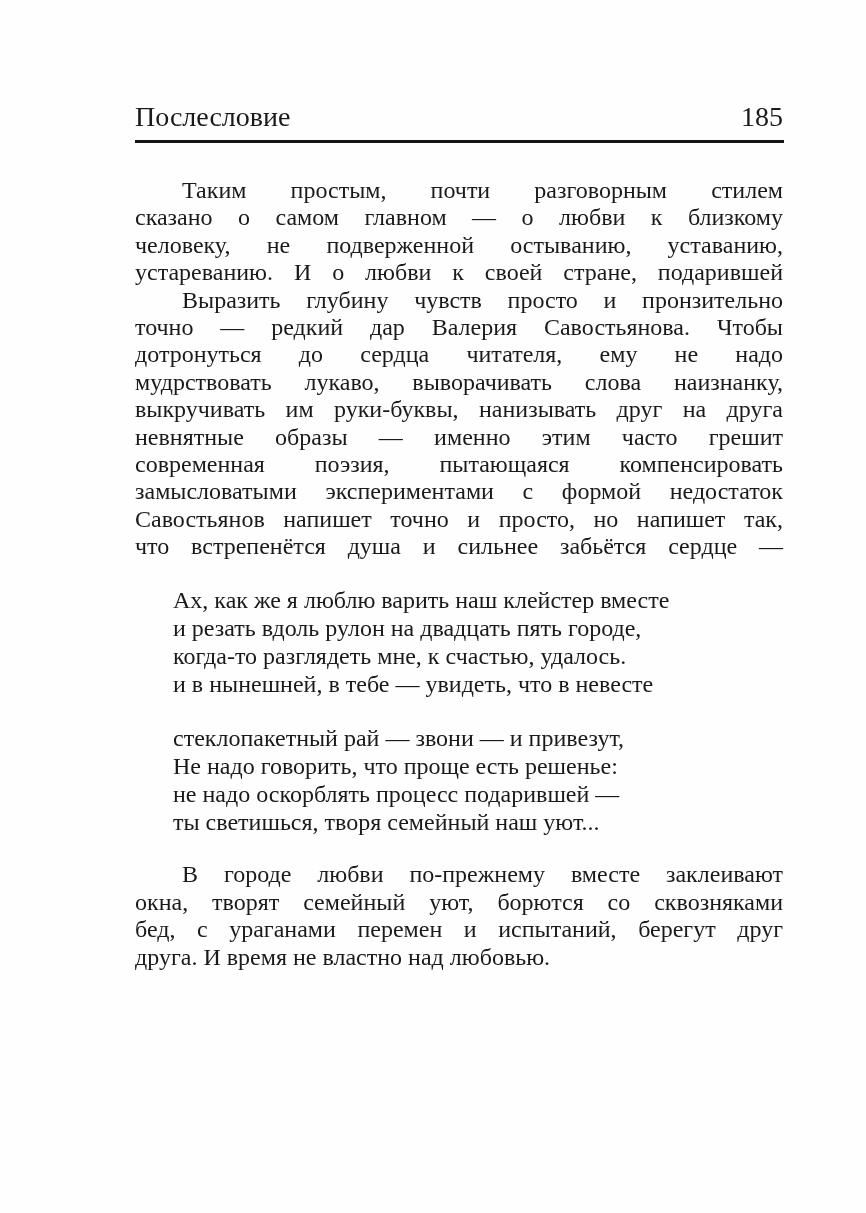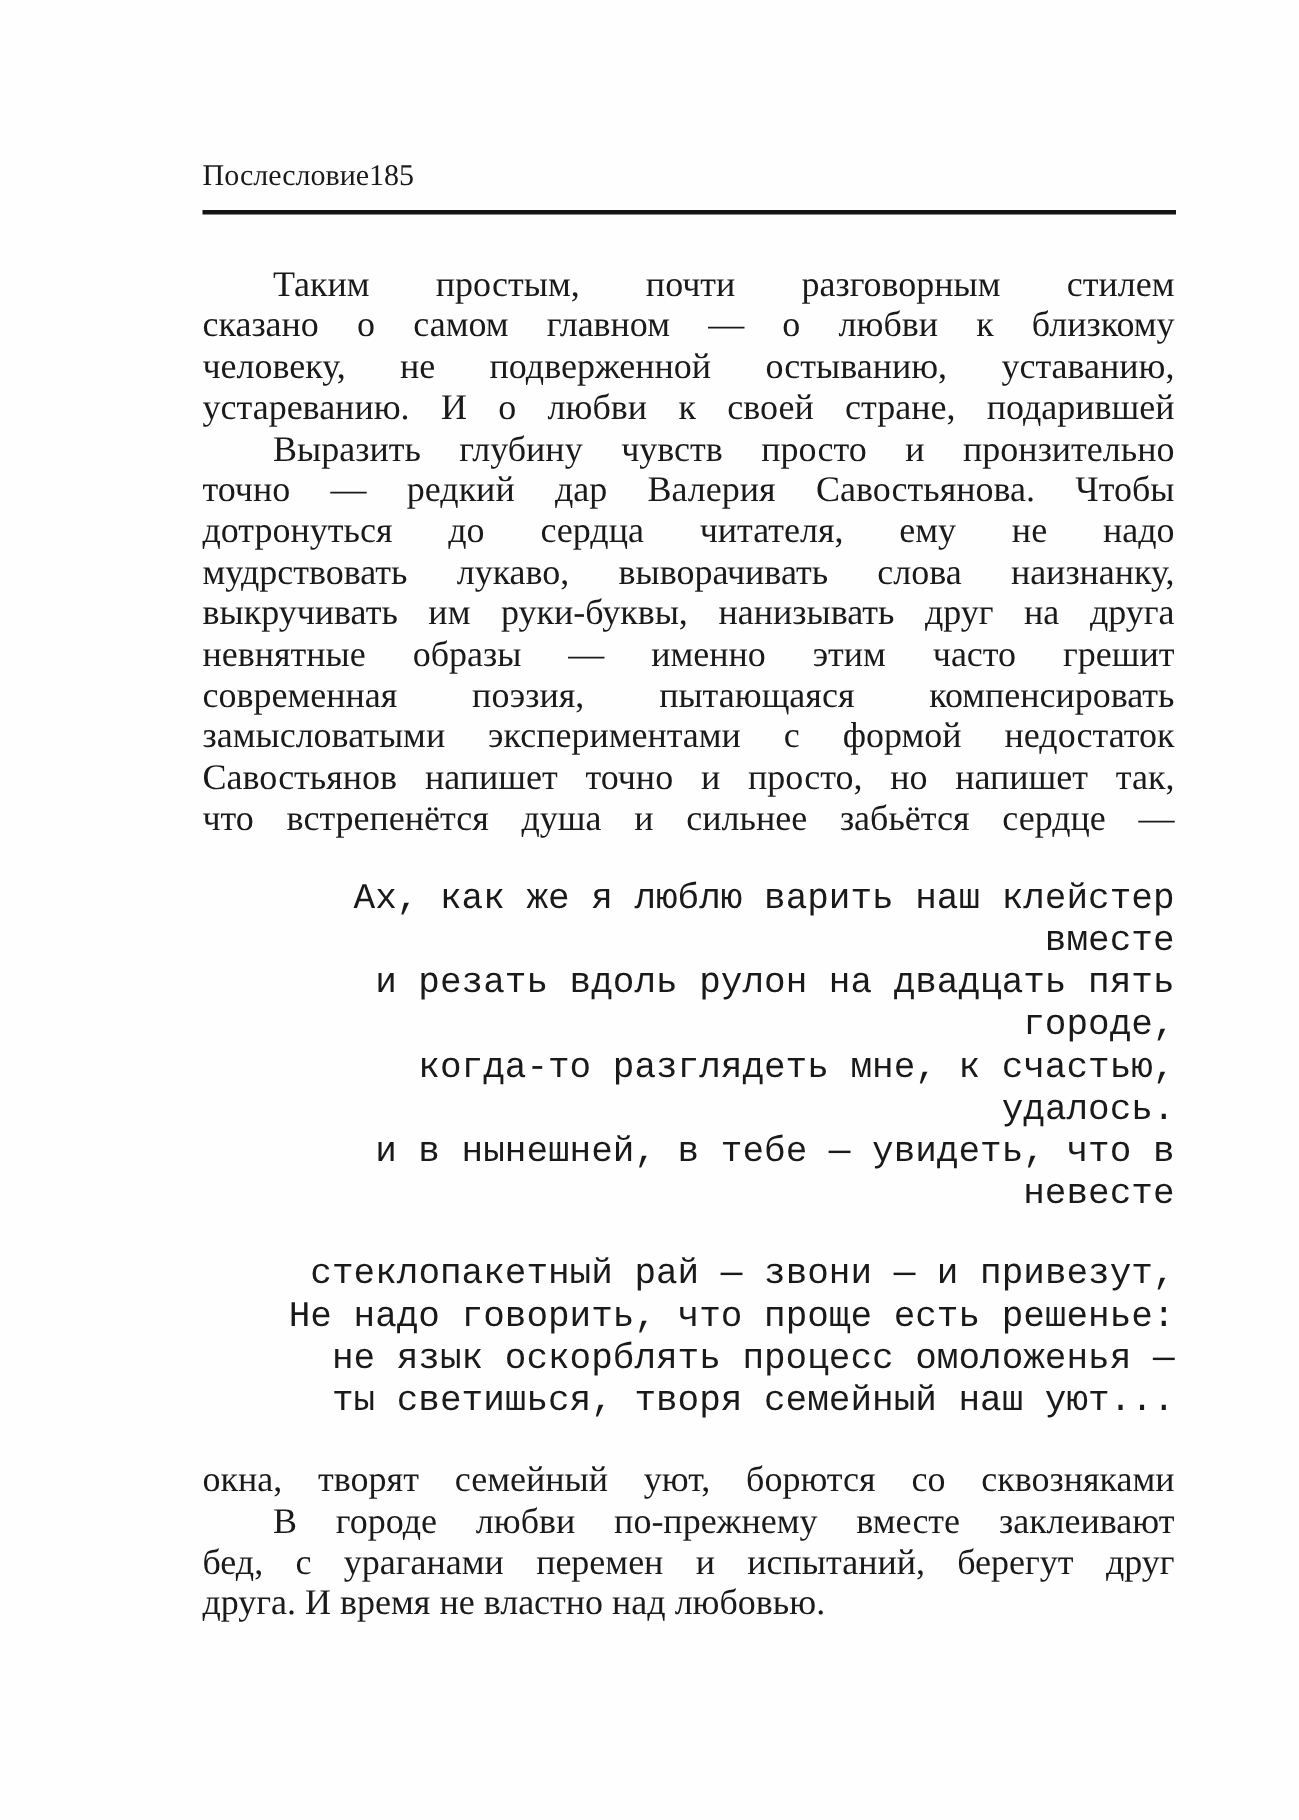--- a/index.html
+++ b/index.html
@@ -15,23 +15,23 @@
     color: #1a1a1a;
     font-family: "Liberation Serif", "DejaVu Serif", serif;
     overflow: hidden;
   }
   .running-head {
     position: absolute;
     left: 135px;
     top: 104px;
     width: 648px;
     display: flex;
-    justify-content: flex-start;
+    justify-content: space-between;
     align-items: baseline;
-    font-size: 20px;
+    font-size: 28px;
     line-height: 26px;
   }
   .rule {
     position: absolute;
     left: 135px;
     top: 140px;
     width: 649px;
     height: 3px;
     background: #141414;
   }
@@ -53,22 +53,21 @@
   }
   .block.paragraph .line.last {
     text-align-last: left;
   }
   .block.verse {
     margin-top: 25px;
     margin-left: 38px;
   }
   .block.verse .line {
     line-height: 28.2px;
-    text-align: right;
-    font-family: Liberation Mono, monospace;
+    text-align: left;
   }
   .block.verse + .block.paragraph {
     margin-top: 25px;
   }
 </style>
 </head>
 <body>
 
 <div class="page">
   <div class="running-head">
@@ -97,23 +96,23 @@
       </div>
       <div class="block verse">
         <div class="line first">Ах, как же я люблю варить наш клейстер вместе</div>
         <div class="line">и резать вдоль рулон на двадцать пять городе,</div>
         <div class="line last">когда-то разглядеть мне, к счастью, удалось.</div>
         <div class="line">и в нынешней, в тебе — увидеть, что в невесте</div>
       </div>
       <div class="block verse">
         <div class="line">стеклопакетный рай — звони — и привезут,</div>
         <div class="line first">Не надо говорить, что проще есть решенье:</div>
-        <div class="line">не язык оскорблять процесс омоложенья —</div>
+        <div class="line">не надо оскорблять процесс подарившей —</div>
         <div class="line last">ты светишься, творя семейный наш уют...</div>
       </div>
       <div class="block paragraph">
+        <div class="line first">В городе любви по-прежнему вместе заклеивают</div>
         <div class="line">окна, творят семейный уют, борются со сквозняками</div>
-        <div class="line first">В городе любви по-прежнему вместе заклеивают</div>
         <div class="line">бед, с ураганами перемен и испытаний, берегут друг</div>
         <div class="line last">друга. И время не властно над любовью.</div>
       </div>
     </div>
 </div>
 
 </body></html>

